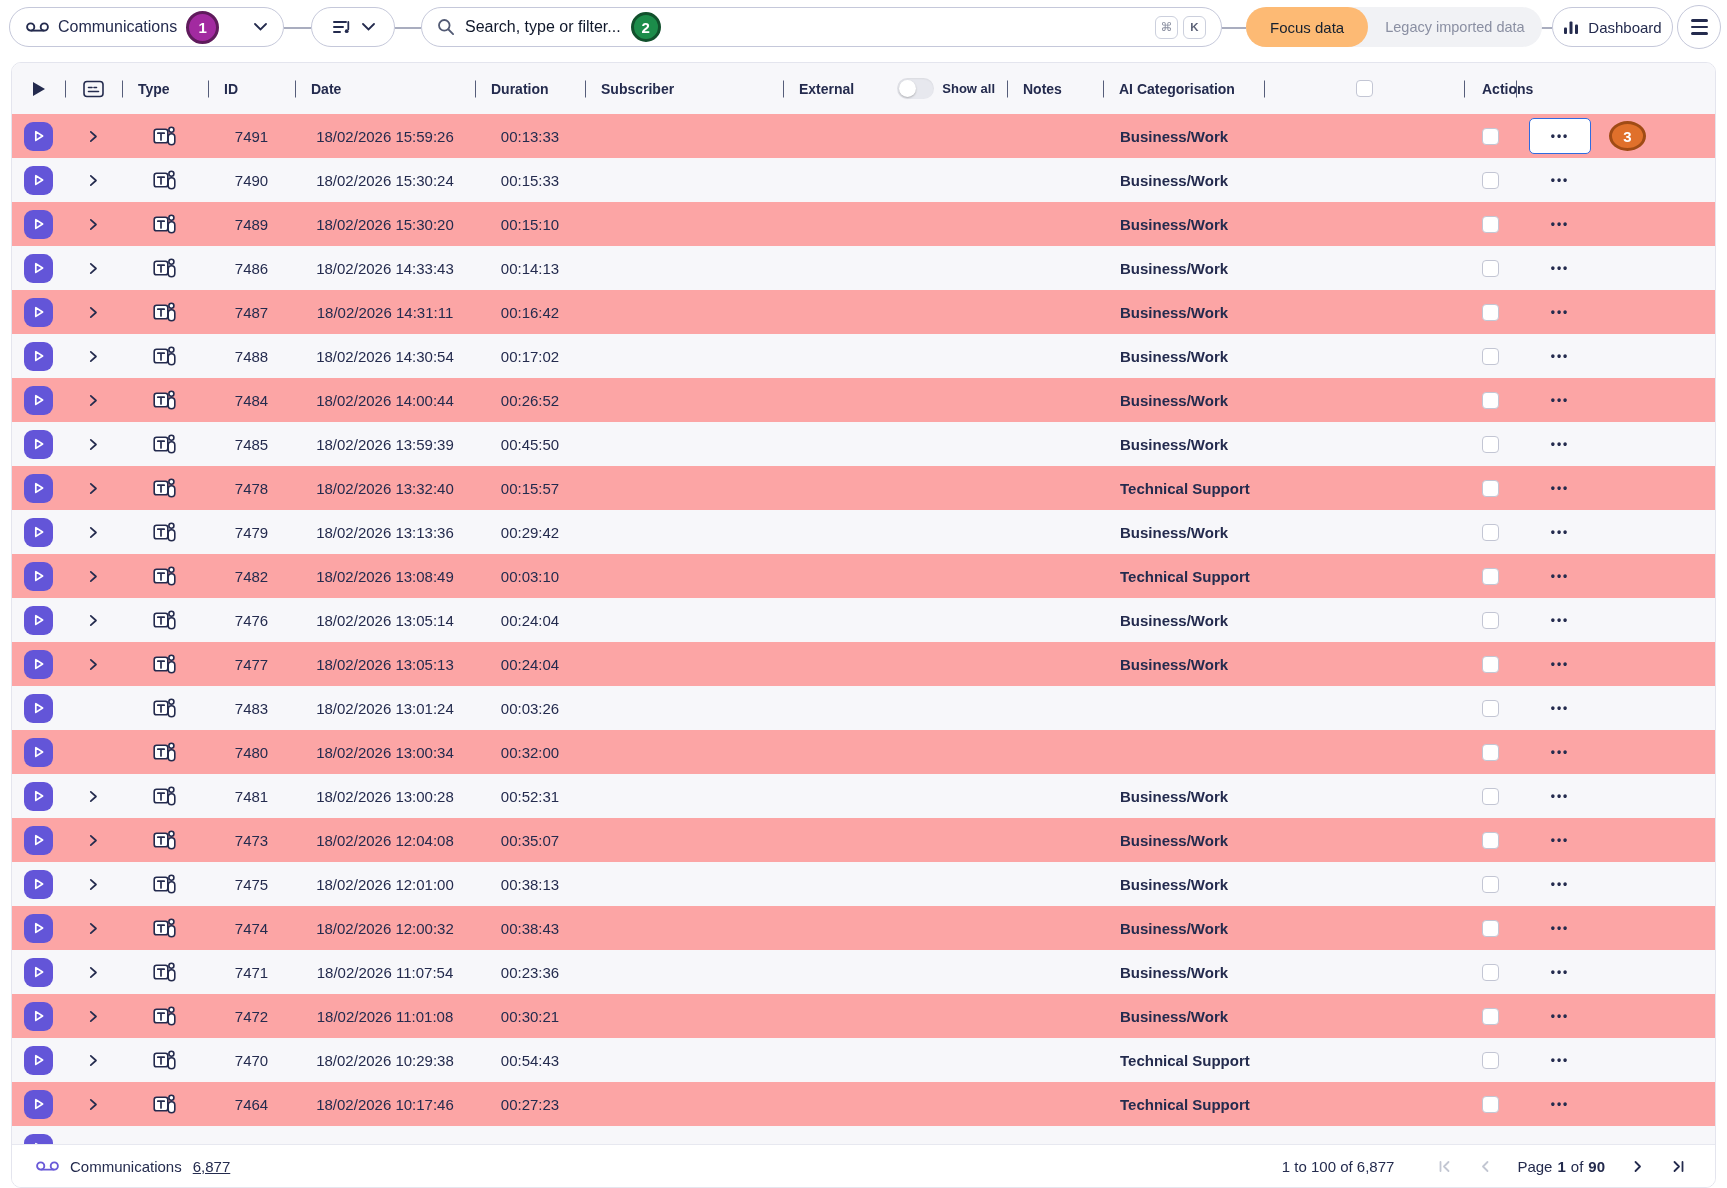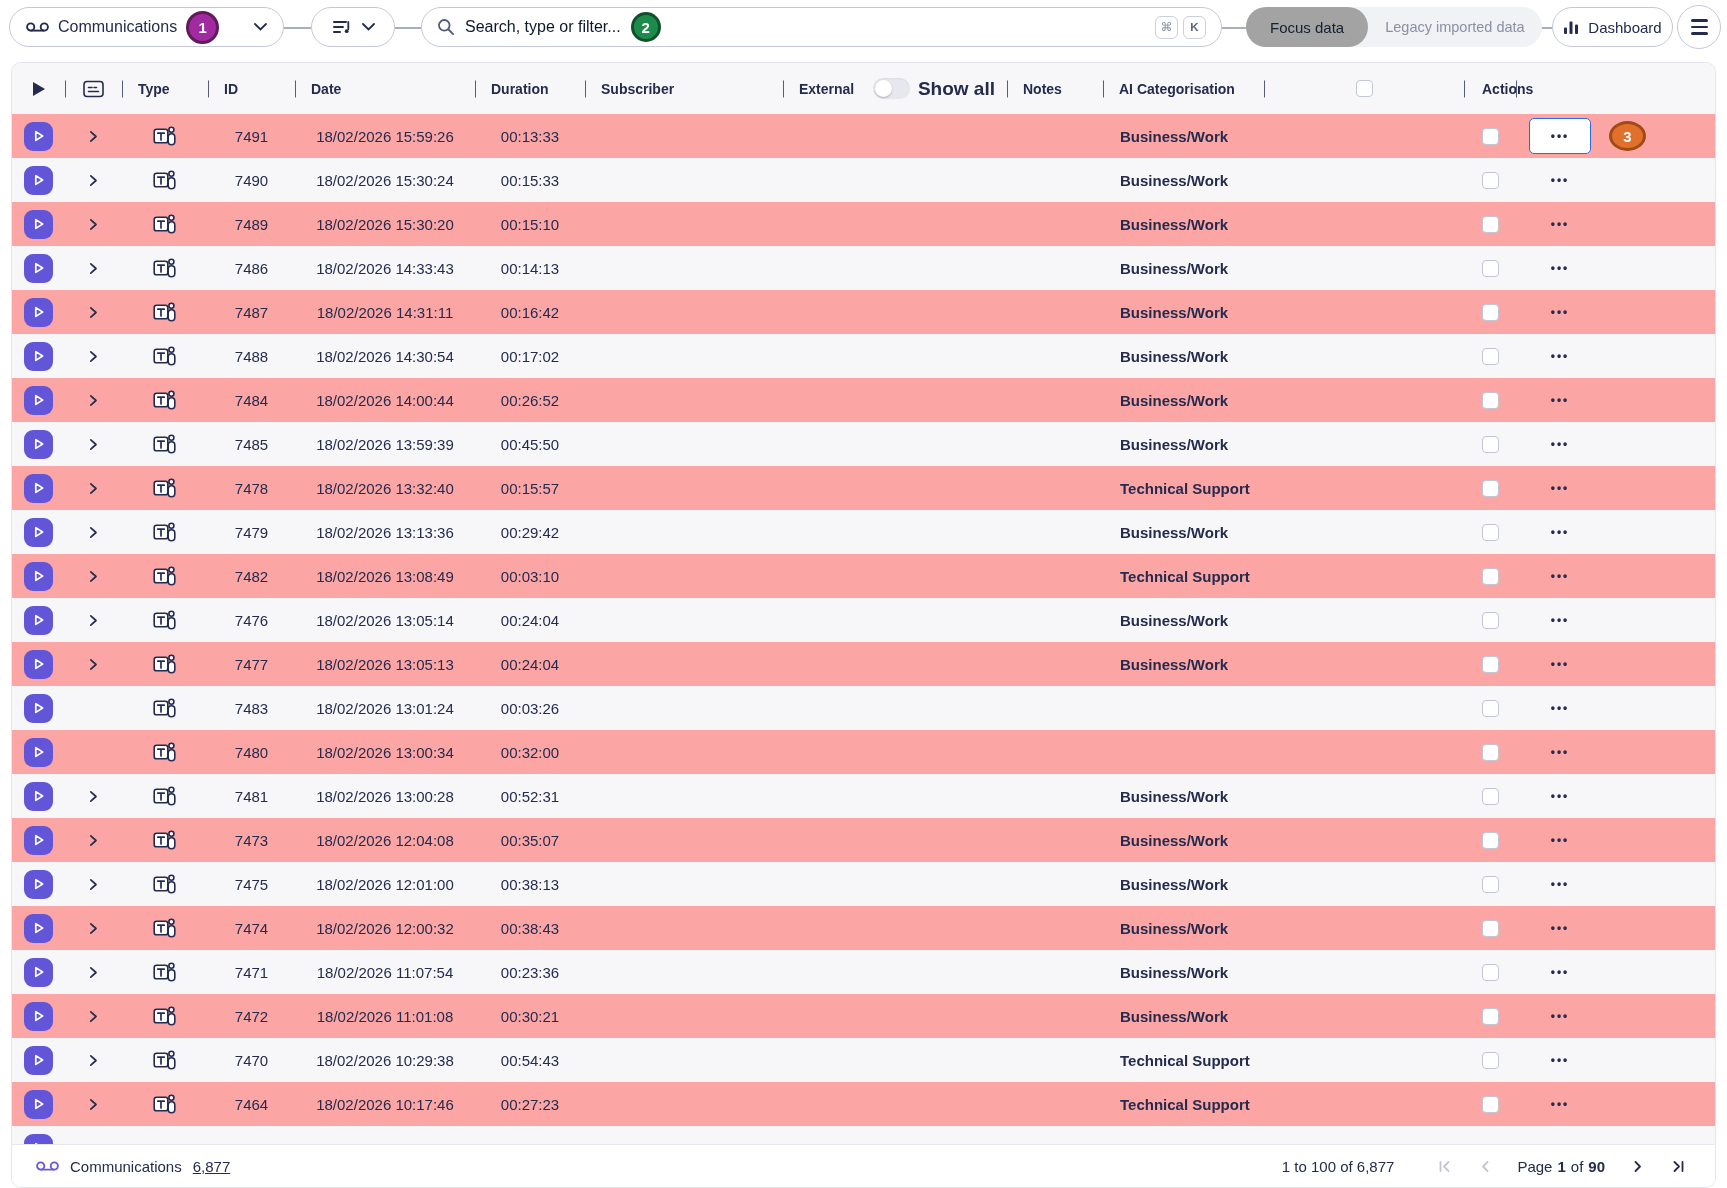--- a/index.html
+++ b/index.html
@@ -17,21 +17,21 @@
   #pill-filter { left:311px; width:84px; justify-content:center; gap:10px; cursor:pointer; }
   #pill-search { left:421px; width:801px; padding:0 15px; gap:10px; cursor:text; }
   #pill-search .placeholder { color:#0f172a; }
   .keys { margin-left:auto; display:flex; gap:5px; }
   .key { width:23px; height:23px; border:1px solid #ccd0dd; border-radius:6px; background:#fff;
     display:flex; align-items:center; justify-content:center; font-size:12px; color:#8a8fa0; }
   .key.k2 { color:#5d6378; font-weight:bold; font-size:11.5px; }
   .segmented { position:absolute; left:1246px; top:7px; height:40px; background:#f1f2f5;
     border-radius:21px; display:flex; align-items:center; z-index:1; }
   .seg { display:flex; align-items:center; height:40px; white-space:nowrap; cursor:pointer; }
-  .seg-active { background:#a3a3a3; border-radius:21px; padding:6px 24px; color:#15202f;
+  .seg-active { background:#fdba74; border-radius:21px; padding:6px 24px; color:#15202f;
     font-weight:500; font-size:15px; }
   .seg-inactive { padding:0 17px; color:#8a8fa2; font-size:14.5px; }
   #pill-dash { left:1552px; width:121px; justify-content:center; gap:9px; font-weight:500;
     font-size:15px; cursor:pointer; }
   #menu-btn { position:absolute; left:1677px; top:5px; width:44px; height:44px; border-radius:50%;
     border:1px solid #c5c8da; background:#fff; display:flex; flex-direction:column;
     align-items:center; justify-content:center; gap:4px; cursor:pointer; z-index:1; }
   .mline { width:17px; height:2.4px; background:#242b4e; border-radius:2px; }
 
   
@@ -178,21 +178,21 @@
     <div class="th">ID</div>
     <div class="th">Date</div>
     <div class="th">Duration</div>
     <div class="th">Subscriber</div>
     <div class="th th-external">
       <span>External</span>
       <span class="spacer"></span>
       <span class="toggle">
           <span class="knob"></span>
         </span>
-      <span style="font-size:19px">Show all</span>
+      <span style="font-size:13px">Show all</span>
     </div>
     <div class="th">Notes</div>
     <div class="th">AI Categorisation</div>
     <div class="th th-center">
       <input type="checkbox" class="cbx" style="">
     </div>
     <div class="th" style="padding-left:18px">Actions</div>
     <div class="th"></div>
   </div>
 

